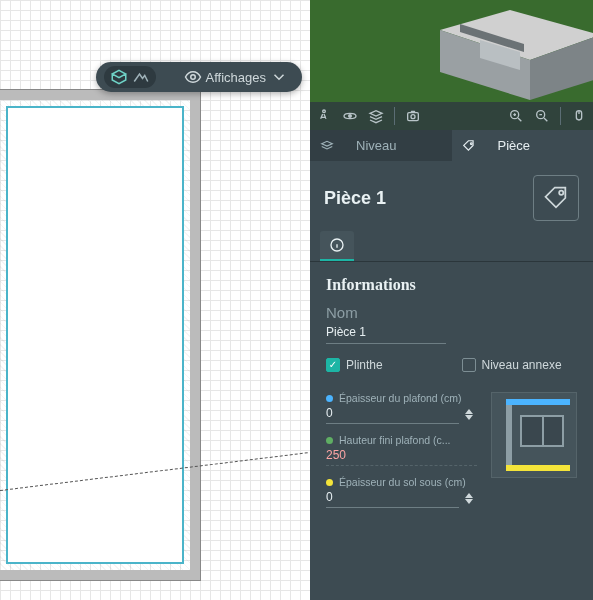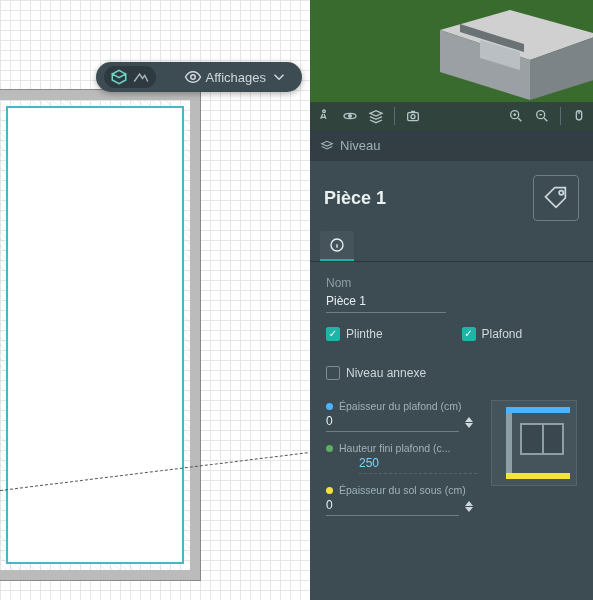--- a/index.html
+++ b/index.html
@@ -30,46 +30,46 @@
   .ft-icon{width:18px;height:18px;display:flex;align-items:center;justify-content:center;stroke:#9fb2b9;}
   .right-pane{width:283px;height:600px;display:flex;flex-direction:column;background:#2e3a40;position:relative;}
   .viewport3d{height:130px;background:#396b2e;position:relative;overflow:hidden;}
   .building{position:absolute;left:120px;top:0;width:180px;height:110px;}
   .vp-toolbar{position:absolute;left:0;right:0;bottom:0;height:28px;background:rgba(46,58,64,.8);display:flex;align-items:center;justify-content:space-between;padding:0 6px;}
   .vp-group{display:flex;gap:10px;align-items:center;}
   .vp-icon{width:16px;height:16px;display:flex;align-items:center;justify-content:center;color:#b8c4c8;stroke:#b8c4c8;fill:none;}
   .vp-sep{width:1px;height:18px;background:#5b6d74;}
   .inspector{flex:1;background:#3d4b52;color:#cfd8db;font-size:13px;overflow:auto;}
   .tabs{display:flex;background:#323e44;}
-  .tab{flex:1;display:flex;align-items:center;gap:6px;padding:8px 10px;color:#9fb2b9;cursor:pointer;}
+  .tab{flex:1;display:flex;align-items:center;gap:22px;padding:8px 10px;color:#9fb2b9;cursor:pointer;}
   .tab.active{background:#3d4b52;color:#e6eef1;}
   .tab svg{width:14px;height:14px;}
   .title-row{display:flex;align-items:center;justify-content:space-between;padding:14px 14px 10px;}
   .title-row h2{font-size:18px;font-weight:600;color:#e9f1f3;}
   .tag-chip{width:46px;height:46px;border:1px solid #6e7e84;border-radius:4px;display:flex;align-items:center;justify-content:center;}
   .subtabs{display:flex;padding:0 10px;border-bottom:1px solid #2b363b;}
   .subtab{width:34px;height:30px;display:flex;align-items:center;justify-content:center;border-bottom:2px solid transparent;color:#9fb2b9;}
   .subtab.active{border-bottom-color:#1db5a5;color:#e9f1f3;background:#45545b;border-radius:3px 3px 0 0;}
   .section{padding:14px 16px 6px;}
   .section h3{font-family:Georgia,serif;font-size:16px;font-weight:600;color:#e9f1f3;margin-bottom:10px;}
-  .field-label{font-size:12px;color:#8d9ea5;margin-bottom:2px;}
+  .field-label{font-size:15px;color:#8d9ea5;margin-bottom:2px;}
   .text-field{display:block;width:120px;padding:2px 0 4px;background:transparent;border:none;border-bottom:1px solid #6e7e84;color:#e6eef1;font-size:12px;}
-  .check-grid{display:grid;grid-template-columns:1fr 1fr;gap:25px 20px;margin-top:14px;}
+  .check-grid{display:grid;grid-template-columns:1fr 1fr;gap:10px 20px;margin-top:14px;}
   .chk{display:flex;align-items:center;gap:6px;font-size:12px;color:#cfd8db;}
   .chk-box{width:14px;height:14px;border:1px solid #7d8e94;border-radius:2px;display:flex;align-items:center;justify-content:center;}
   .chk-box.checked{background:#1db5a5;border-color:#1db5a5;}
   .chk-box.checked::after{content:"✓";color:#fff;font-size:10px;line-height:1;}
   .dims{display:flex;gap:14px;}
   .dims-left{flex:1;}
   .dim-row{margin-bottom:10px;}
   .dim-label{display:flex;align-items:center;gap:6px;font-size:10.5px;color:#9fb2b9;white-space:nowrap;overflow:hidden;text-overflow:ellipsis;}
   .dot{width:7px;height:7px;border-radius:50%;flex:none;}
   .dim-input{display:flex;align-items:center;gap:6px;margin-top:1px;}
   .dim-value{flex:1;border-bottom:1px solid #6e7e84;padding:1px 0 3px;font-size:12px;color:#e6eef1;}
-  .dim-value.readonly{color:#7dd3fc;border-bottom:1px dashed #55646a;margin-left:33px;}
+  .dim-value.readonly{color:#fca5a5;border-bottom:1px dashed #55646a;}
   .stepper{width:12px;display:flex;flex-direction:column;gap:1px;}
   .stepper span{width:0;height:0;border-left:4px solid transparent;border-right:4px solid transparent;}
   .stepper .up{border-bottom:5px solid #cfd8db;}
   .stepper .dn{border-top:5px solid #cfd8db;}
   .dim-diagram{width:86px;height:86px;border:1px solid #55646a;background:#45545b;position:relative;}
   .dim-diagram .cap{position:absolute;left:14px;right:6px;top:6px;height:6px;background:#4bb4ff;}
   .dim-diagram .floor{position:absolute;left:14px;right:6px;bottom:6px;height:6px;background:#f4e43a;}
   .dim-diagram .wall{position:absolute;left:14px;top:12px;bottom:12px;width:6px;background:#8d9ea5;}
   .dim-diagram .win{position:absolute;left:28px;top:22px;width:44px;height:32px;border:2px solid #8d9ea5;background:#3a474e;}
   .dim-diagram .win::after{content:"";position:absolute;left:50%;top:0;bottom:0;width:2px;background:#8d9ea5;}
@@ -176,20 +176,27 @@
   </div>
 
   <div class="inspector">
     <div class="tabs">
       <div class="tab">
         <svg viewBox="0 0 24 24" fill="none" stroke="#9fb2b9" stroke-width="2">
             <path d="M3 8l9-4 9 4-9 4-9-4zm0 5l9 4 9-4"></path>
           </svg>
         <span>Niveau</span>
       </div>
+      <div class="tab active">
+        <svg viewBox="0 0 24 24" fill="none" stroke="#e6eef1" stroke-width="2">
+            <path d="M3 11l8-8h8v8l-8 8-8-8z"></path>
+            <circle cx="16" cy="8" r="1.5"></circle>
+          </svg>
+        <span>Pièce</span>
+      </div>
     </div>
 
     <div class="title-row">
       <h2>Pièce 1</h2>
       <div class="tag-chip">
         <svg width="28" height="28" viewBox="0 0 24 24" fill="none" stroke="#cfd8db" stroke-width="1.5">
             <path d="M3 11l8-8h9v9l-8 8-9-9z"></path>
             <circle cx="16.5" cy="7.5" r="1.8"></circle>
           </svg>
       </div>
@@ -198,31 +205,28 @@
     <div class="subtabs">
       <div class="subtab active">
         <svg width="16" height="16" viewBox="0 0 24 24" fill="none" stroke="currentColor" stroke-width="2">
             <circle cx="12" cy="12" r="9"></circle>
             <path d="M12 8h.01M11 12h1v4"></path>
           </svg>
       </div>
     </div>
 
     <div class="section">
+      <h3>Informations</h3>
       <div class="field-label">Nom</div>
       <div class="text-field" contenteditable="true" style="">Pièce 1</div>
 
       <div class="check-grid">
         <label class="chk">
           <span class="chk-box checked"></span>
           <span>Plinthe</span>
-        </label>
-        <label class="chk">
-          <span class="chk-box checked"></span>
-          <span>Plafond</span>
         </label>
         <label class="chk">
           <span class="chk-box"></span>
           <span>Niveau annexe</span>
         </label>
       </div>
     </div>
 
     <div class="section">
       <div class="dims">

